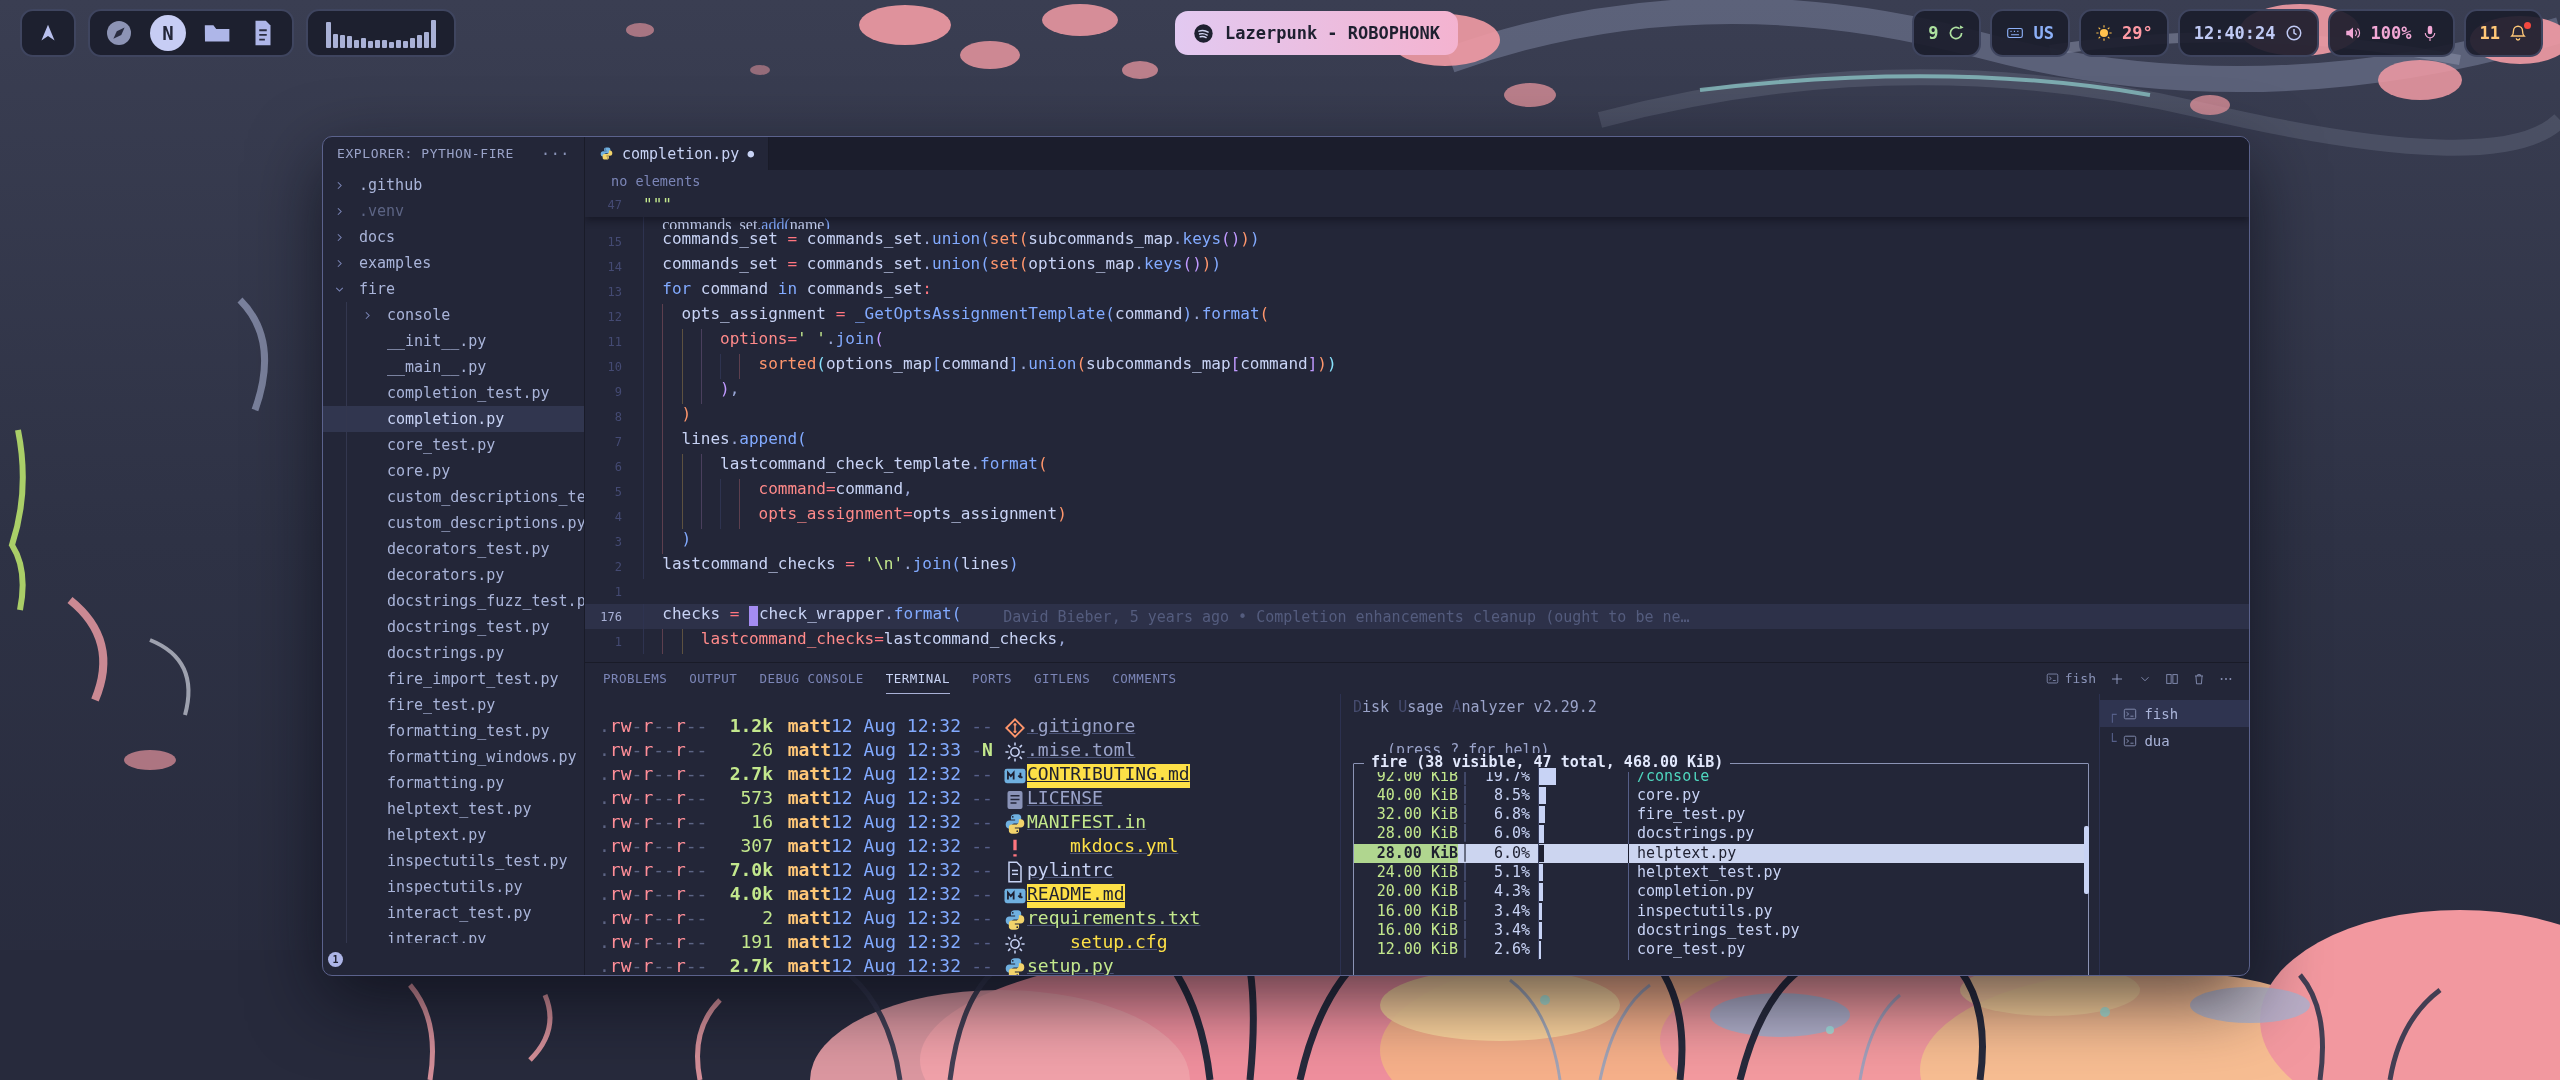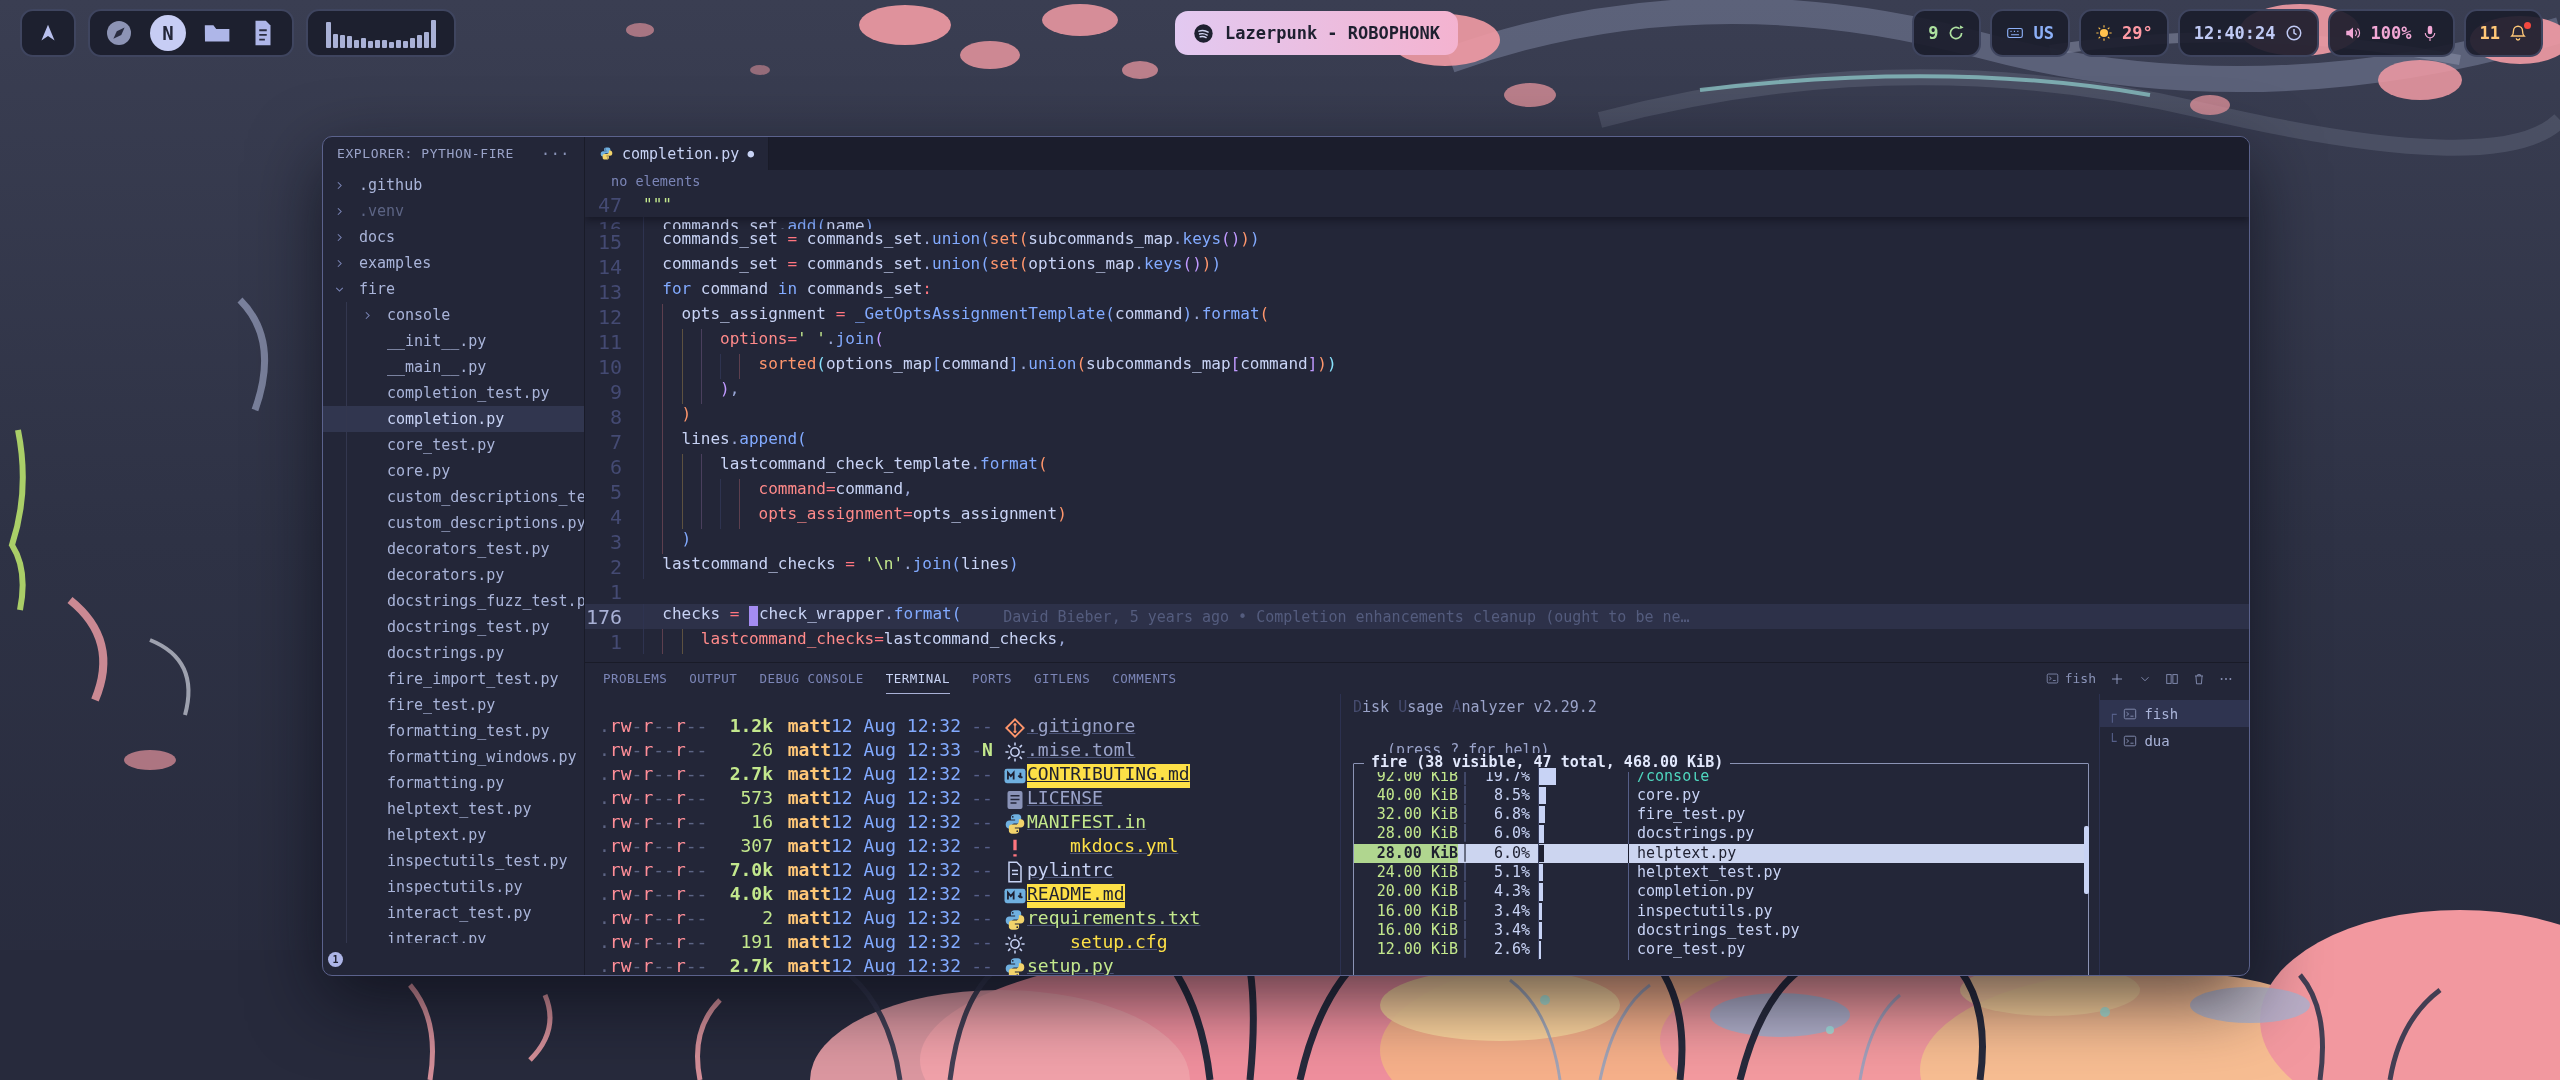--- a/index.html
+++ b/index.html
@@ -63,25 +63,25 @@
   
   #rightcol{flex:1;display:flex;flex-direction:column;min-width:0;}
   #tabbar{height:33px;flex:none;background:var(--bg2);display:flex;}
   #tab1{background:var(--bg);display:flex;align-items:center;gap:8px;padding:0 14px;font-size:15px;
     color:#c8d3f5;border-right:1px solid var(--bg3);cursor:pointer;}
   #tab1 .dot{font-size:11px;color:#c8d3f5;}
   #breadcrumb{height:22px;flex:none;display:flex;align-items:center;padding-left:26px;font-size:13.5px;color:#7c86b8;}
   
   #editor{height:470px;flex:none;position:relative;overflow:hidden;font-size:16px;}
   .cl{display:flex;height:25px;align-items:center;white-space:pre;}
-  .cl .gut{width:58px;flex:none;text-align:right;padding-right:21px;color:#444a73;font-size:20px;}
+  .cl .gut{width:58px;flex:none;text-align:right;padding-right:21px;color:#444a73;font-size:12px;}
   .cl.cur-line{background:#2d3149;}
   .cl.cur-line .gut{color:#a9b1d6;}
   .cl .code{white-space:pre;}
-  .cl.cut{height:12px;overflow:hidden;align-items:flex-end;}
+  .cl.cut{height:12px;overflow:hidden;align-items:flex-end;font-family:Liberation Serif, serif;}
   .cl.cut>*{transform:translateY(12px);}
   #sticky{background:var(--bg);box-shadow:0 4px 7px rgba(10,11,20,.45);position:relative;z-index:2;}
   .ig{display:inline-block;width:19.26px;height:25px;vertical-align:top;border-left:1px solid var(--ig0);}
   .ig.g1{border-color:var(--ig1);} .ig.g2{border-color:var(--ig2);} .ig.g3{border-color:var(--ig3);}
   .tk-t{color:#c8d3f5;} .tk-u{color:#9aa8d8;} .tk-k{color:#82aaff;} .tk-f{color:#82aaff;}
   .tk-m{color:#82aaff;} .tk-o{color:#ff757f;} .tk-s{color:#c3e88d;} .tk-b{color:#ff966c;}
   .tk-A{color:#82aaff;} .tk-B{color:#ff966c;} .tk-C{color:#c099ff;} .tk-D{color:#86e1fc;}
   .tk-kw{color:#ff8a8a;}
   .cursor{display:inline-block;width:9px;height:20px;background:#a48cf2;vertical-align:middle;margin:0 1px -3px 0;}
   .blame{color:#545c7e;font-size:15px;margin-left:42px;}

